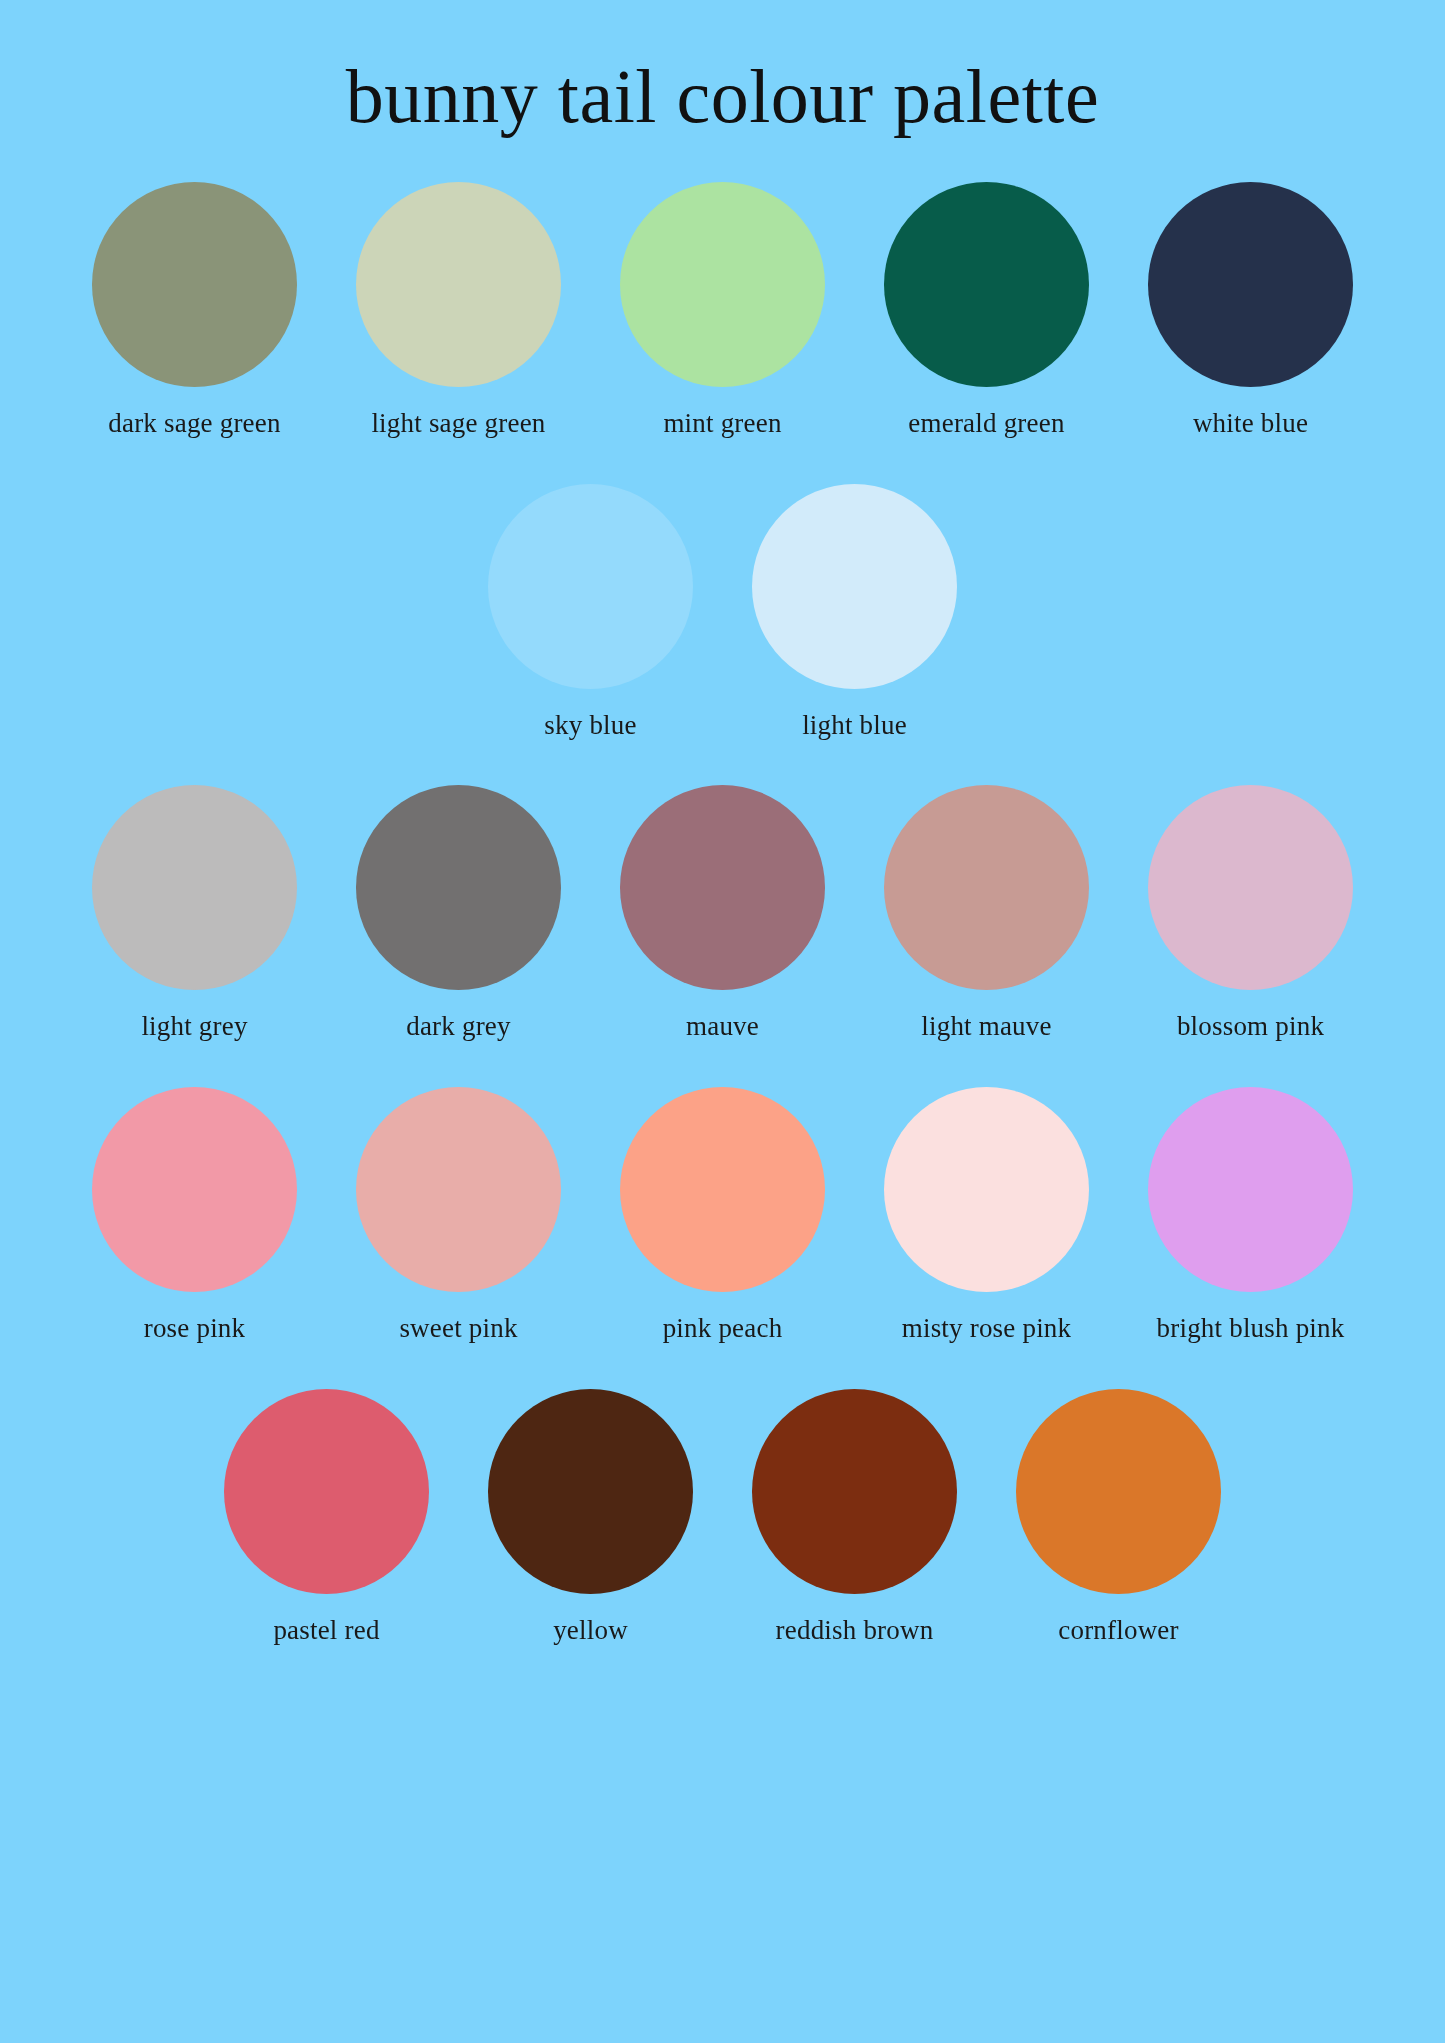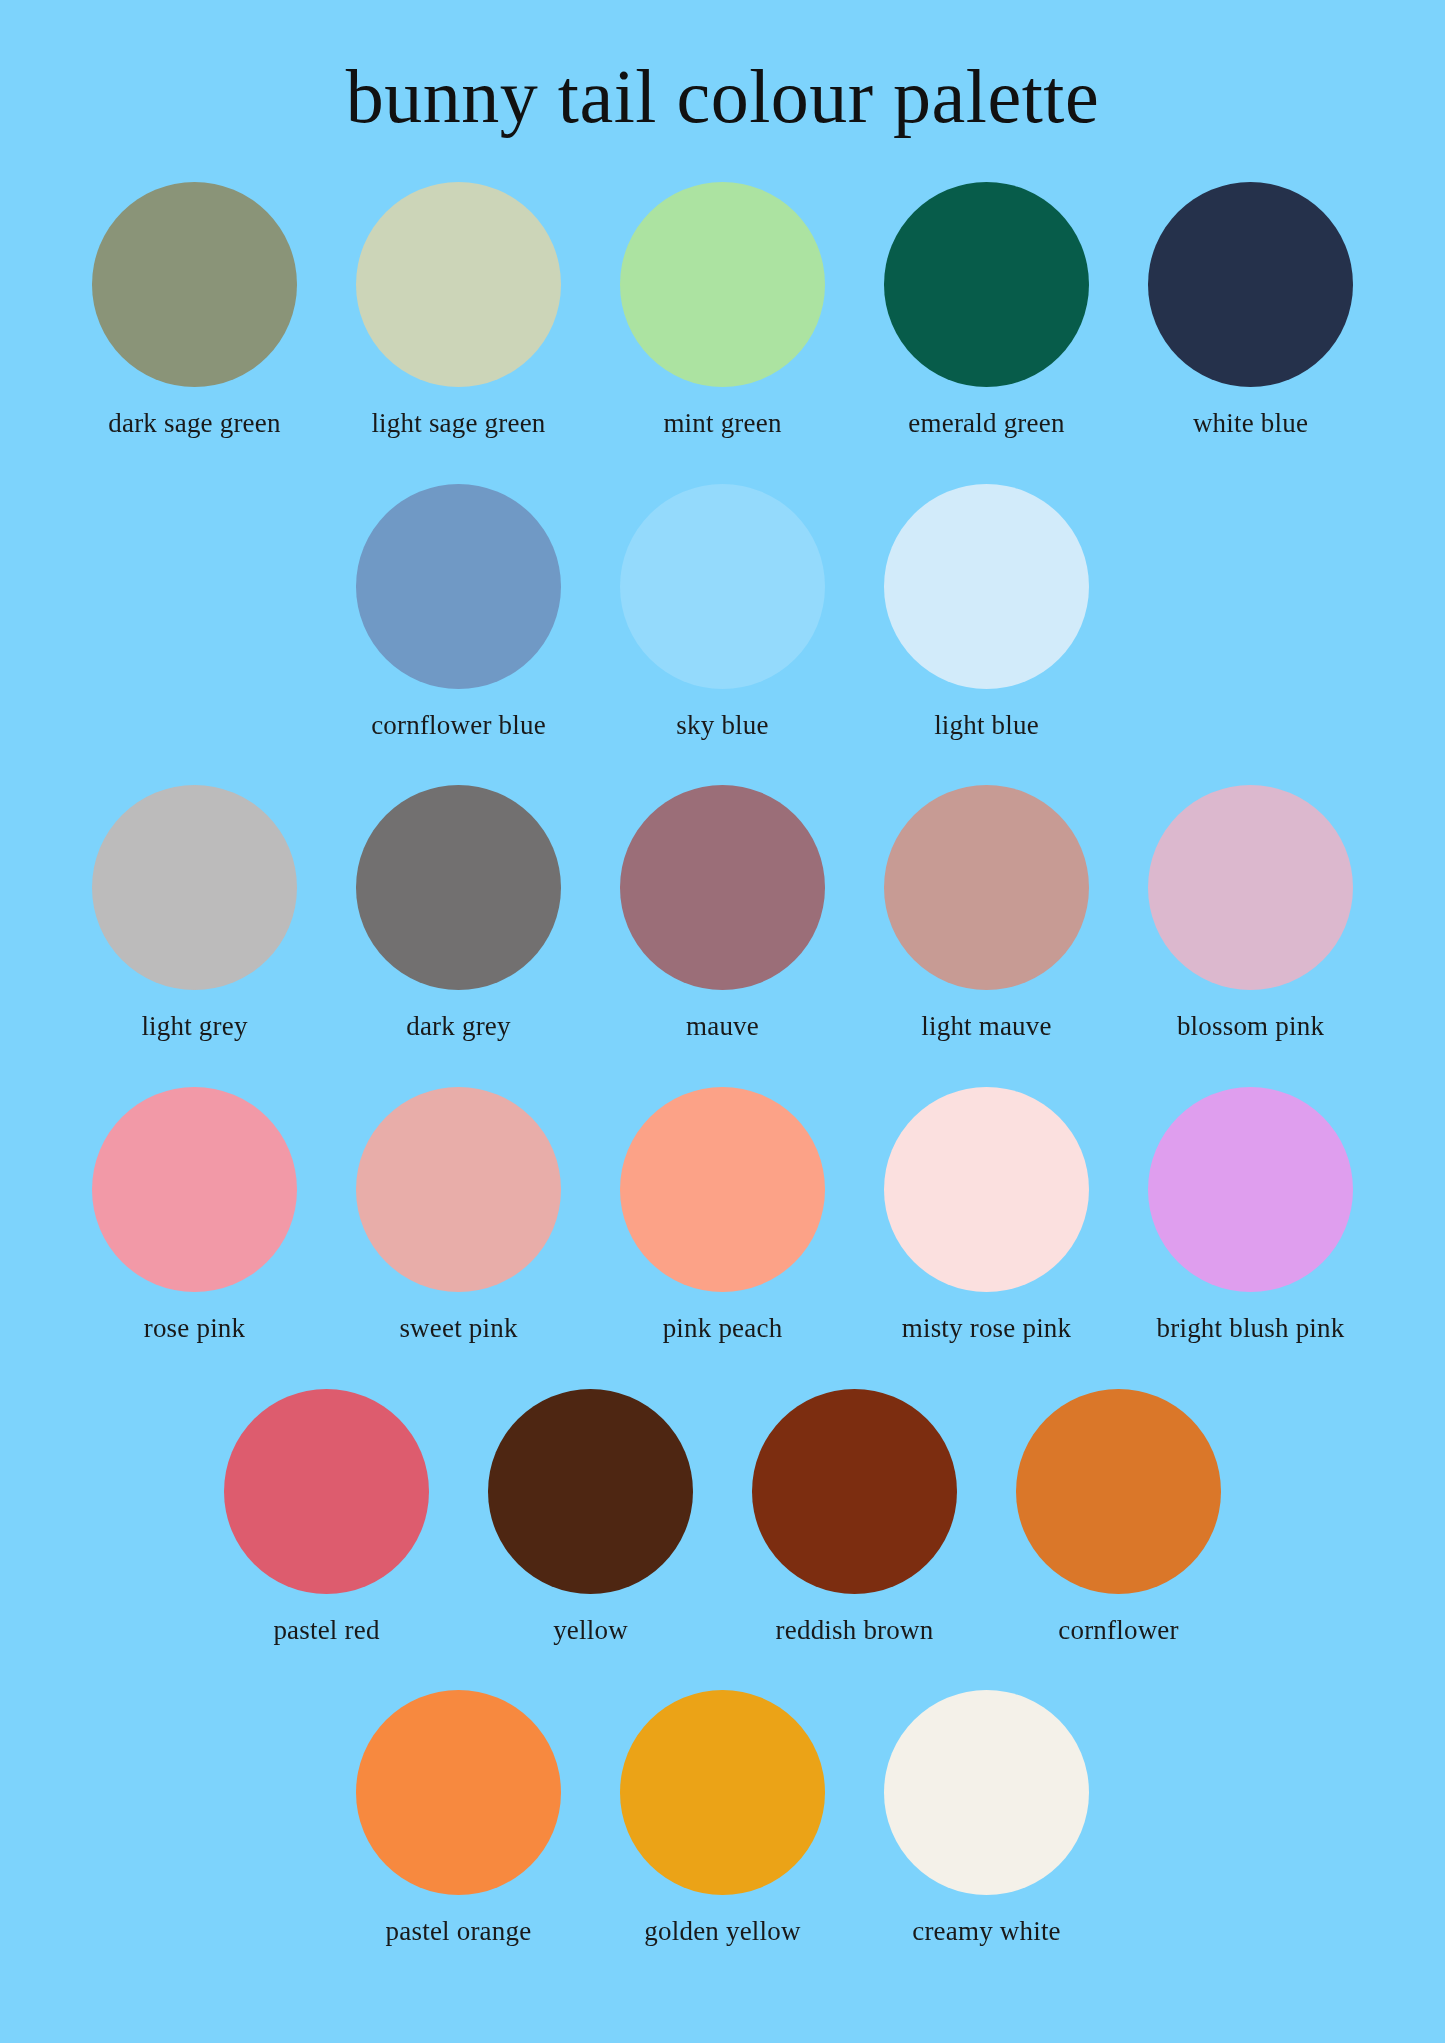--- a/index.html
+++ b/index.html
@@ -102,24 +102,20 @@
       </div>
       <div class="swatch-cell">
         <span class="swatch-circle" style="background: rgb(37, 49, 75);"></span>
         <span class="swatch-label">white blue</span>
       </div>
     </div>
     <div class="row-gap"></div>
 
     <div class="swatch-row">
       <div class="swatch-cell">
-        <span class="swatch-circle" style="background: rgb(112, 153, 197);"></span>
-        <span class="swatch-label">cornflower blue</span>
-      </div>
-      <div class="swatch-cell">
         <span class="swatch-circle" style="background: rgb(148, 218, 252);"></span>
         <span class="swatch-label">sky blue</span>
       </div>
       <div class="swatch-cell">
         <span class="swatch-circle" style="background: rgb(210, 235, 250);"></span>
         <span class="swatch-label">light blue</span>
       </div>
     </div>
     <div class="row-gap"></div>
 
@@ -184,31 +180,15 @@
         <span class="swatch-circle" style="background: rgb(124, 45, 16);"></span>
         <span class="swatch-label">reddish brown</span>
       </div>
       <div class="swatch-cell">
         <span class="swatch-circle" style="background: rgb(218, 119, 41);"></span>
         <span class="swatch-label">cornflower</span>
       </div>
     </div>
     <div class="row-gap"></div>
 
-    <div class="swatch-row">
-      <div class="swatch-cell"></div>
-      <div class="swatch-cell">
-        <span class="swatch-circle" style="background: rgb(247, 137, 63);"></span>
-        <span class="swatch-label">pastel orange</span>
-      </div>
-      <div class="swatch-cell">
-        <span class="swatch-circle" style="background: rgb(235, 163, 23);"></span>
-        <span class="swatch-label">golden yellow</span>
-      </div>
-      <div class="swatch-cell">
-        <span class="swatch-circle" style="background: rgb(244, 241, 233);"></span>
-        <span class="swatch-label">creamy white</span>
-      </div>
-      <div class="swatch-cell"></div>
-    </div>
 
   </div>
 </div>
 
 </body></html>

